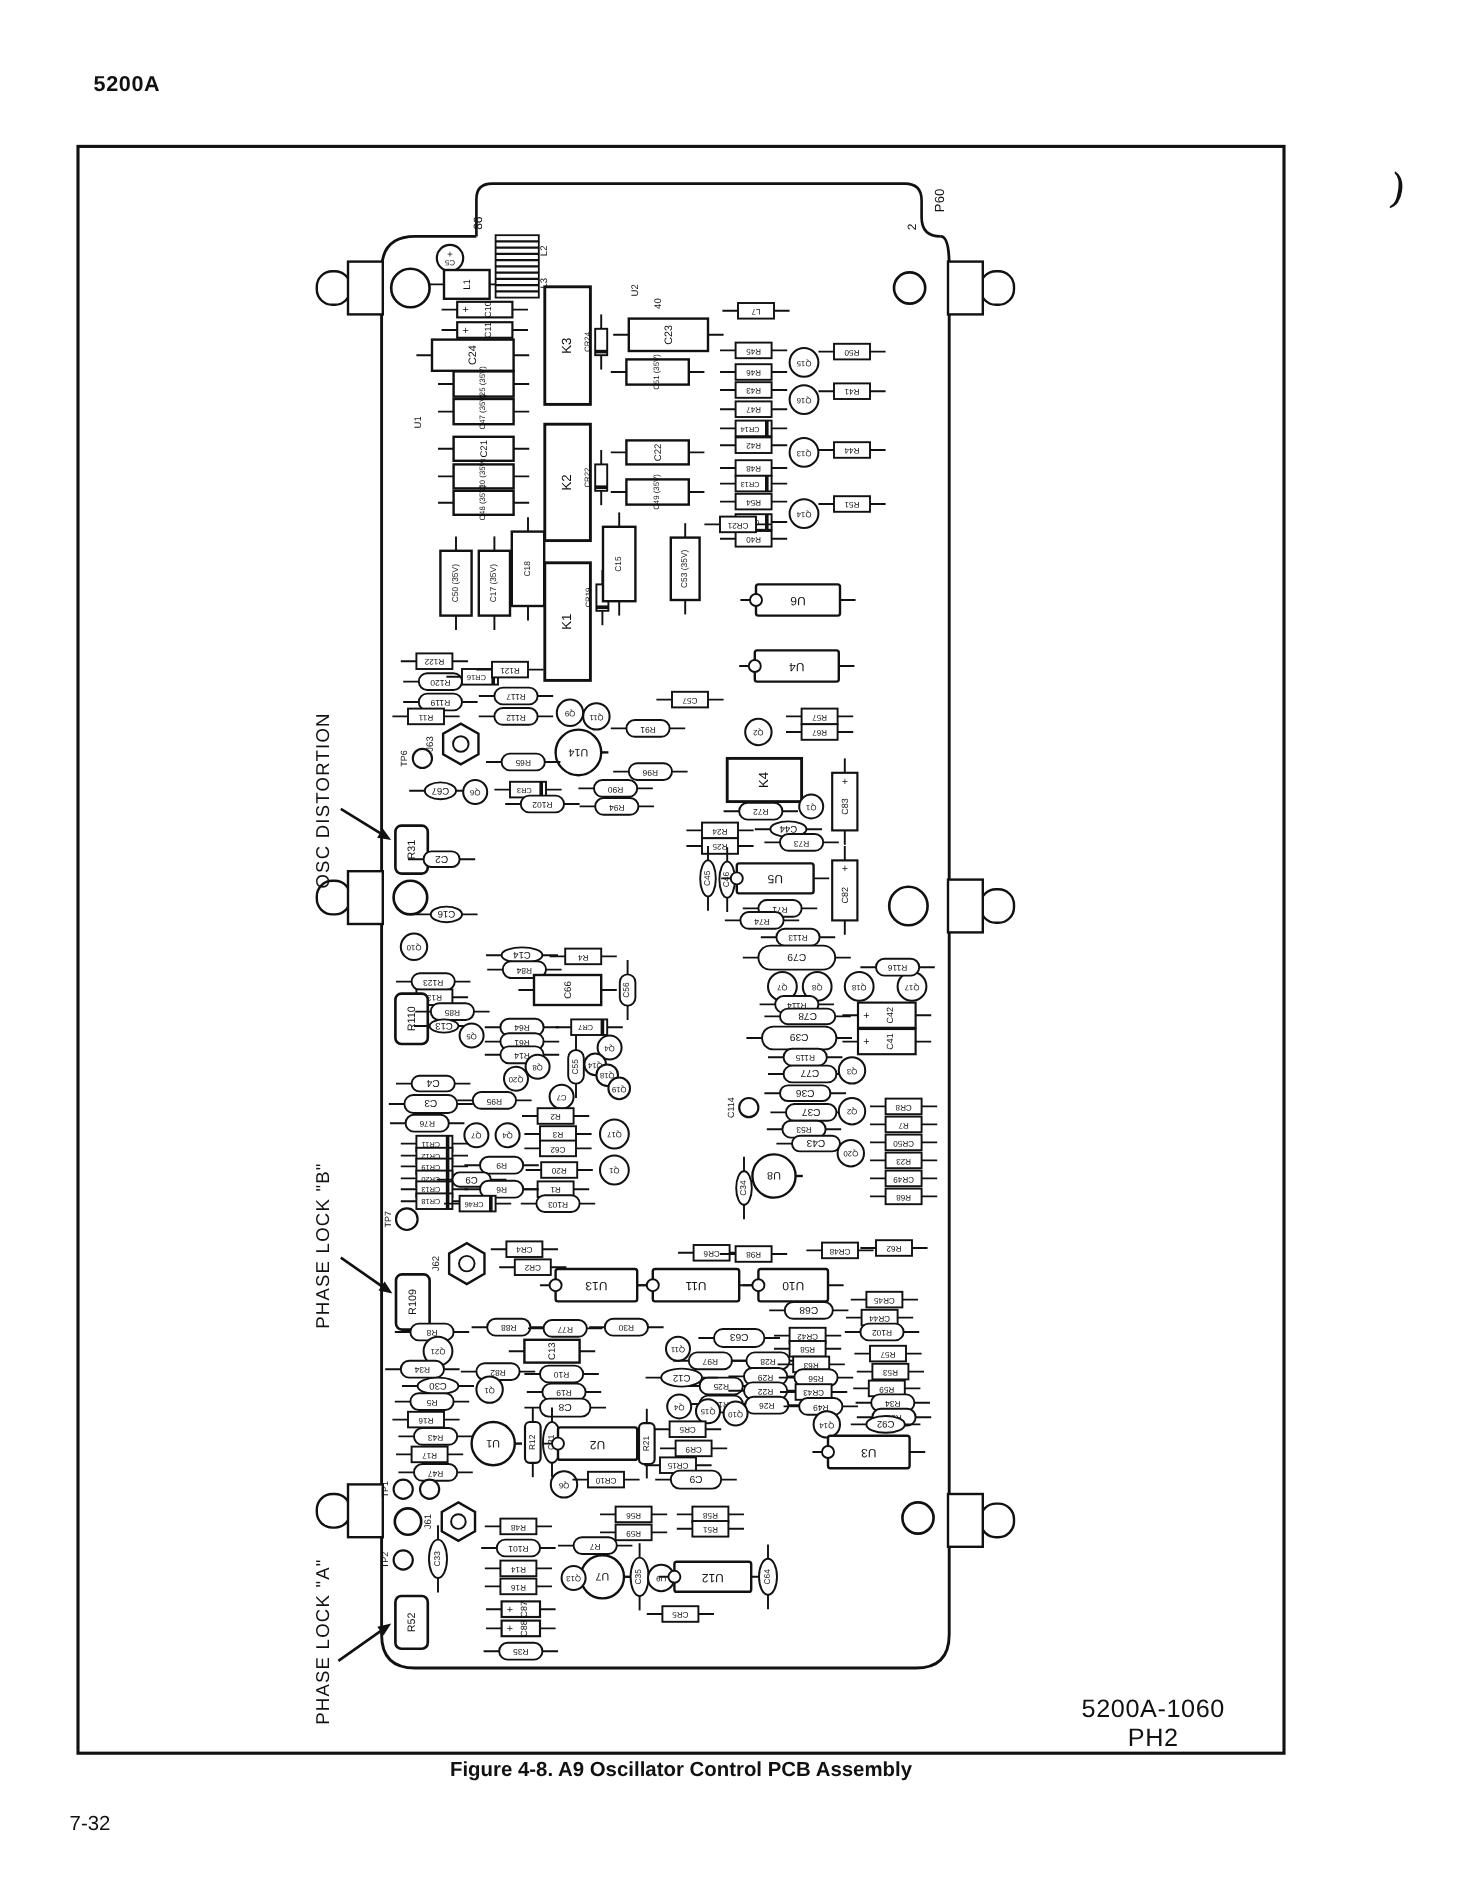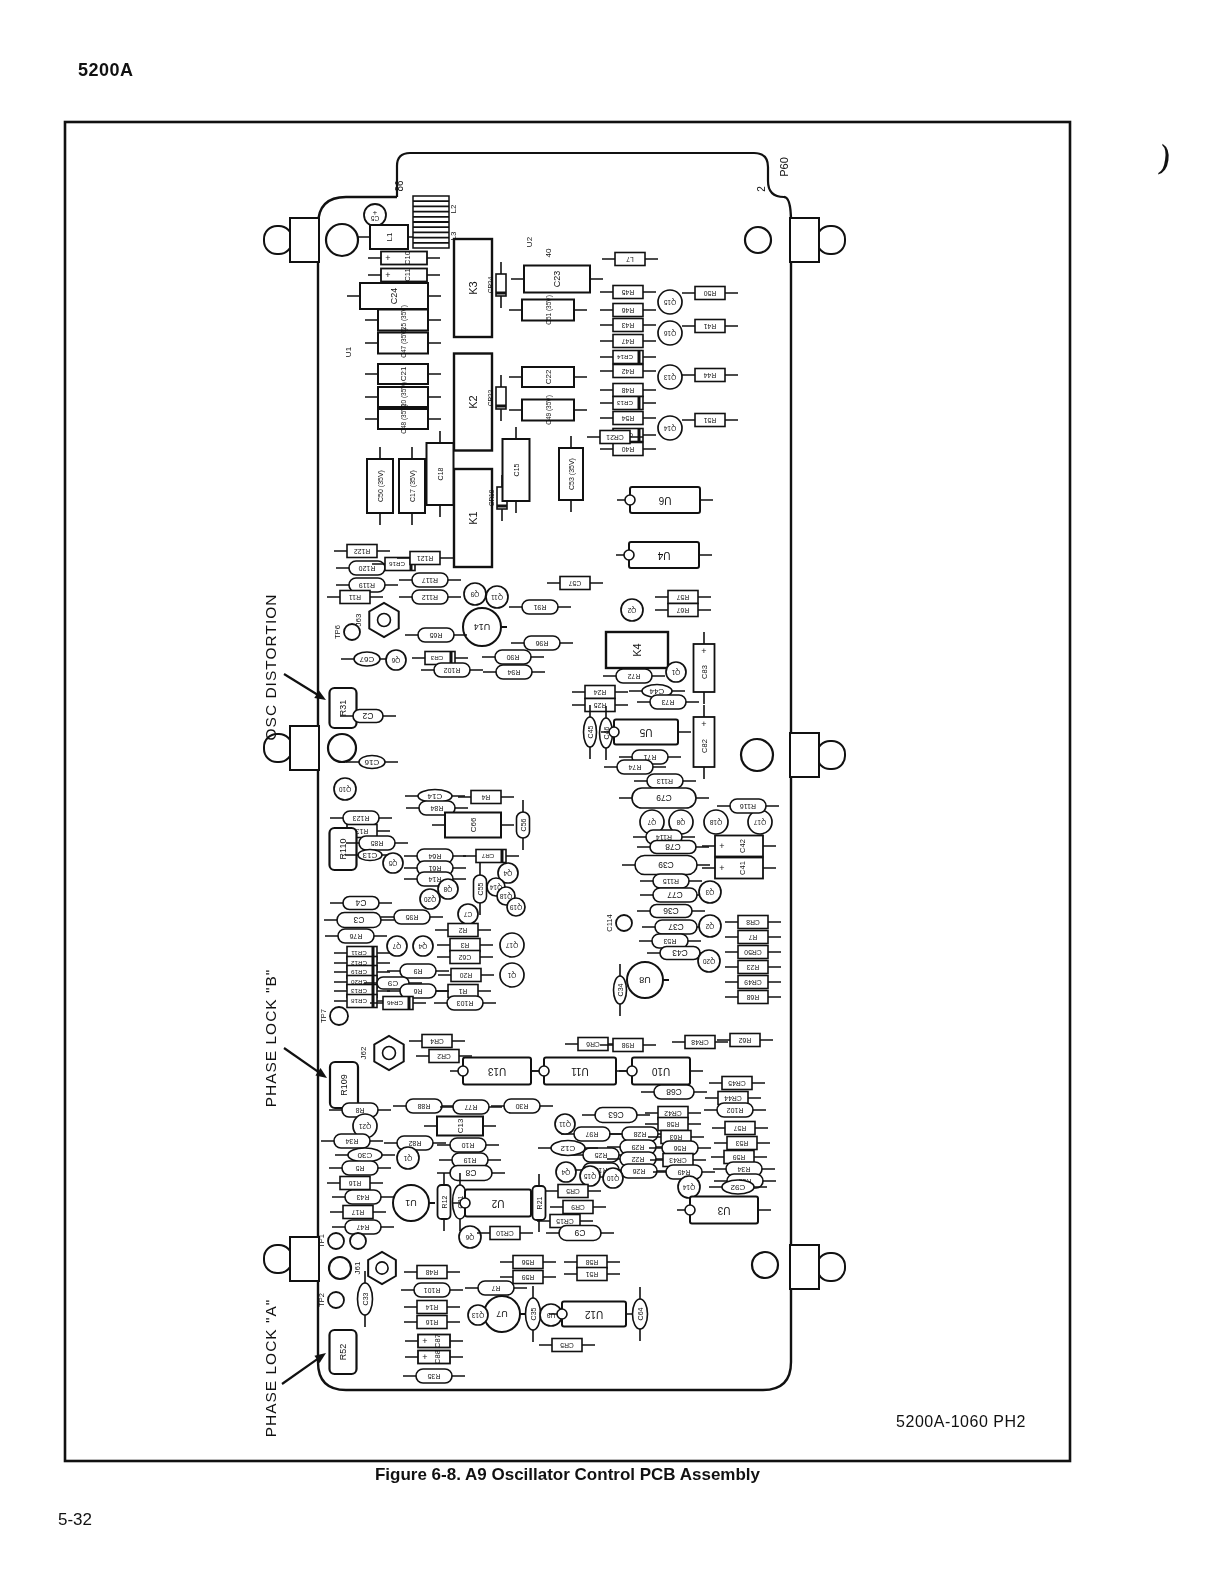--- a/index.html
+++ b/index.html
@@ -1,21 +1,21 @@
 <!DOCTYPE html>
 <html><head>
 <meta charset="utf-8">
 <style>
   html,body{margin:0;padding:0;background:#fff;}
   body{width:1224px;height:1583px;position:relative;font-family:"Liberation Sans",sans-serif;color:#111;}
   .abs{position:absolute;}
   #header{left:62px;top:60px;font-size:18px;font-weight:bold;letter-spacing:.5px;margin-left:16px;}
   #pagenum{left:58px;top:1510px;font-size:17px;}
   #caption{left:65px;top:1465px;width:1005px;text-align:center;font-weight:bold;font-size:17px;}
-  #partnum{left:878px;top:1413px;width:166px;text-align:center;font-size:16px;letter-spacing:.5px;}
+  #partnum{left:878px;top:1413px;width:166px;text-align:center;font-size:21px;letter-spacing:.5px;}
   #stray{left:1158px;top:138px;font-size:34px;font-family:"DejaVu Serif",serif;transform:rotate(8deg);}
   svg{position:absolute;left:0;top:0;}
   svg text{font-family:"Liberation Sans",sans-serif;fill:#111;}
 </style>
 </head>
 <body>
 
 <div class="abs" id="header">5200A</div>
 <div class="abs" id="stray">)</div>
 
@@ -1421,14 +1421,14 @@
       <polygon points="327,1078 315.40378632057866,1075.3965737380904 320.55342068479536,1068.0154311493798" fill="#111111"></polygon>
     </g>
     <g>
       <text x="270" y="1368" text-anchor="middle" dominant-baseline="central" font-size="15.5" letter-spacing="1" font-weight="500" transform="rotate(-90 270 1368)">PHASE LOCK "A"</text>
       <line x1="282" y1="1384" x2="319.4601405349522" y2="1357.6076282594654" stroke="#111111" stroke-width="2.2"></line>
       <polygon points="326,1353 319.59948413150863,1363.0141598058544 314.41590233961,1355.6568179076758" fill="#111111"></polygon>
     </g>
   </svg>
 
 <div class="abs" id="partnum">5200A-1060 PH2</div>
-<div class="abs" id="caption">Figure 6-8. A9 Oscillator Control PCB Assembly</div>
-<div class="abs" id="pagenum">5-32</div>
+<div class="abs" id="caption">Figure 4-8. A9 Oscillator Control PCB Assembly</div>
+<div class="abs" id="pagenum">7-32</div>
 
 </body></html>

